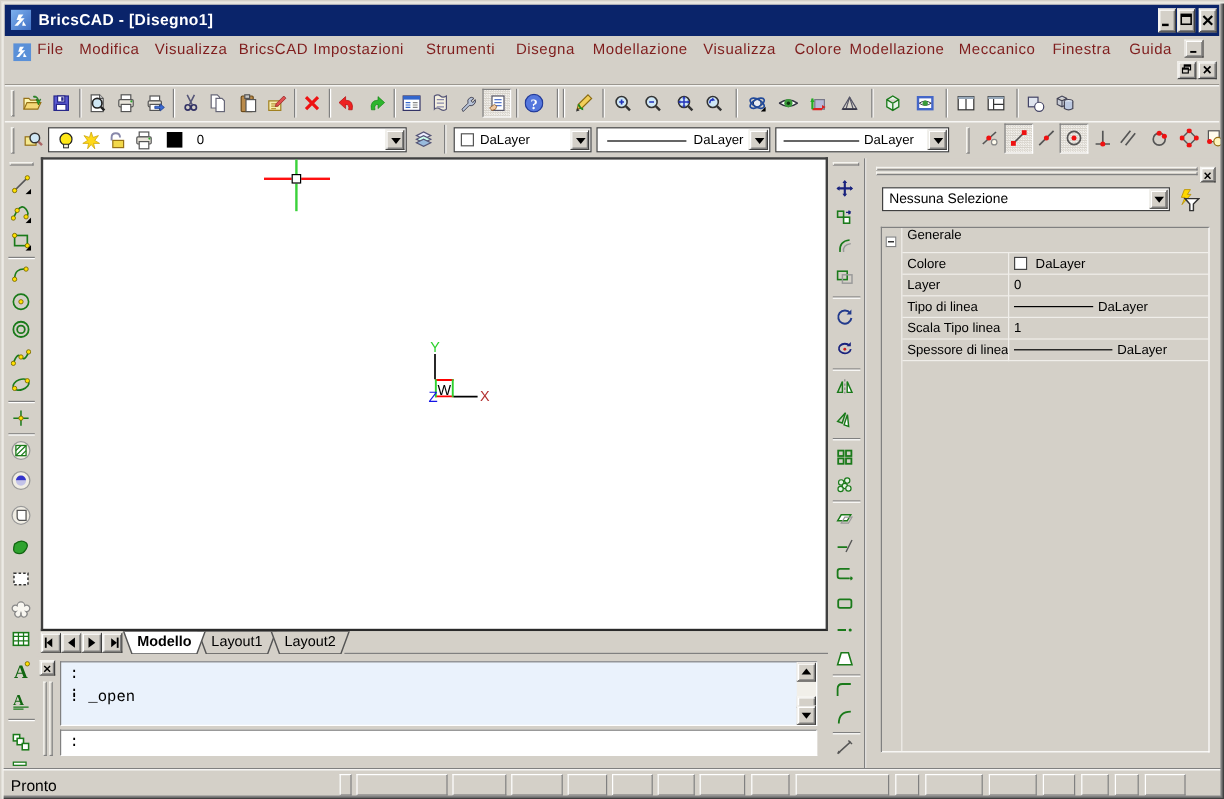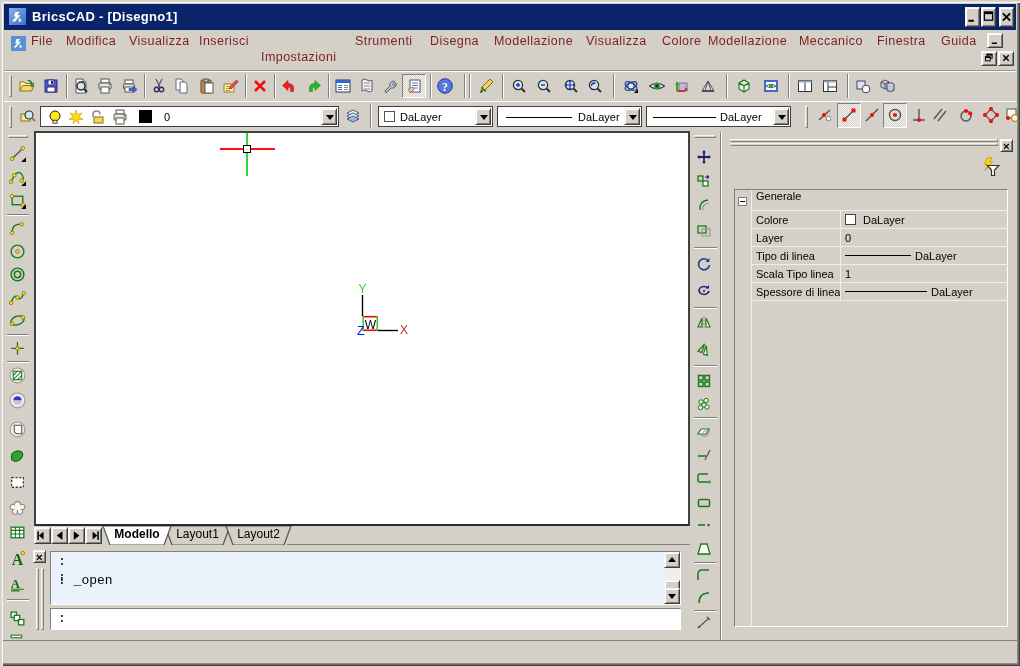--- a/index.html
+++ b/index.html
@@ -54,22 +54,22 @@
     </div>
     <div class="abs" style="left:0px;top:29px;width:1015px;height:22px">
       <div class="abs" style="left:10px;top:6px;width:15px;height:15px"><svg width="15" height="15" viewBox="0 0 15 15" style="">
           <rect width="15" height="15" fill="#5a90d8"></rect>
           <path d="M5.5 3 L9 3 L7 5.8 L10 5.8 L5 11.5 L2.5 11.5 L6.2 7.2 L4.2 7.2 Z" fill="#fff"></path>
           <path d="M9 8 L11.2 11.5 L8.3 11.5 Z" fill="#fff"></path>
         </svg></div>
       <div class="menu-item" style="left:30px;top:2px">File</div>
       <div class="menu-item" style="left:65px;top:2px">Modifica</div>
       <div class="menu-item" style="left:128px;top:2px">Visualizza</div>
-      <div class="menu-item" style="left:198px;top:2px">Inserisci</div>
-      <div class="menu-item" style="left:260px;top:18px">Impostazioni</div>
+      <div class="menu-item" style="left:198px;top:2px">BricsCAD</div>
+      <div class="menu-item" style="left:260px;top:2px">Impostazioni</div>
       <div class="menu-item" style="left:354px;top:2px">Strumenti</div>
       <div class="menu-item" style="left:429px;top:2px">Disegna</div>
       <div class="menu-item" style="left:493px;top:2px">Modellazione</div>
       <div class="menu-item" style="left:585px;top:2px">Visualizza</div>
       <div class="menu-item" style="left:661px;top:2px">Colore</div>
       <div class="menu-item" style="left:707px;top:2px">Modellazione</div>
       <div class="menu-item" style="left:798px;top:2px">Meccanico</div>
       <div class="menu-item" style="left:876px;top:2px">Finestra</div>
       <div class="menu-item" style="left:940px;top:2px">Guida</div>
       <div class="btn" style="left:986px;top:3px;width:16px;height:15px">
@@ -684,20 +684,26 @@
         <path d="M2 13 L13 3 M11 2 l3 3" stroke="#555" stroke-width="1.2" fill="none"></path>
         <path d="M2 13 l2.5-.5 -2-2z" fill="#555"></path>
       </svg></div>
     <div class="abs" style="left:721px;top:131px;width:294px;height:509px;background:#d4d0c8">
       <div class="hgrip" style="left:8px;top:7px;width:268px"></div>
       <div class="hgrip" style="left:8px;top:11px;width:268px"></div>
       <div class="btn" style="left:278px;top:7px;width:13px;height:13px">
         <svg width="9" height="9" viewBox="0 0 12 12" style="position:absolute;left:1px;top:1px">
           <path d="M2.5 4 L9 10.5 M9 4 L2.5 10.5" stroke="#000" stroke-width="1.6"></path>
         </svg>
+      </div>
+      <div class="combo" style="left:13px;top:24px;width:240px;height:20px">
+        <div class="ctext" style="left:5px;top:3px;font-size:11.5px">Nessuna Selezione</div>
+        <div class="arrowbtn" style="width:15px">
+          <div class="darr" style="top:5px;left:3px"></div>
+        </div>
       </div>
       <div class="abs" style="left:260px;top:25px;width:18px;height:20px"><svg width="18" height="20" viewBox="0 0 18 20" style="">
           <path d="M5 1 L10 1 L7.5 5 L10.5 5 L3 13.5 L5.5 7.5 L2.5 7.5 Z" fill="#ffd800" stroke="#b89000" stroke-width="0.7"></path>
           <path d="M5.5 8.5 L17 8.5 L12.5 13 L12.5 18.5 L9.5 18.5 L9.5 13 Z" fill="#fff" stroke="#333" stroke-width="1.2"></path>
         </svg></div>
       <div class="abs" style="left:12px;top:57px;width:274px;height:438px;background:#d4d0c8;border:1px solid;border-color:#808080 #fff #fff #808080">
         <div class="abs" style="left:16px;top:0;width:1px;height:436px;background:#f0eeea"></div>
         <div class="abs" style="left:3px;top:7px;width:9px;height:9px;background:#fff;border:1px solid #808080">
           <div style="position:absolute;left:1px;top:3px;width:5px;height:1px;background:#000"></div>
         </div>
@@ -718,14 +724,34 @@
         <div class="abs" style="left:21px;top:78px;font-size:11px">Scala Tipo linea</div>
         <div class="abs" style="left:110px;top:78px;font-size:11px">1</div>
         <div class="abs" style="left:17px;top:110px;width:256px;height:1px;background:#f0eeea"></div>
         <div class="abs" style="left:21px;top:96px;font-size:11px">Spessore di linea</div>
         <div class="cell-line" style="left:110px;top:101px;width:82px"></div>
         <div class="abs" style="left:196px;top:96px;font-size:11px">DaLayer</div>
         <div class="abs" style="left:105px;top:20px;width:1px;height:91px;background:#f0eeea"></div>
       </div>
     </div>
     <div class="abs" style="left:0;top:639px;width:1020px;height:1px;background:#808080"></div>
+    <div class="abs" style="left:0;top:640px;width:1020px;height:26px;background:#d4d0c8;border-top:1px solid #fff">
+      <div class="abs" style="left:8px;top:5px;font-size:13px">Pronto</div>
+      <div class="abs" style="left:282px;top:3px;width:10px;height:18px;border:1px solid;border-color:#fff #808080 #808080 #fff"></div>
+      <div class="abs" style="left:296px;top:3px;width:76px;height:18px;border:1px solid;border-color:#fff #808080 #808080 #fff"></div>
+      <div class="abs" style="left:376px;top:3px;width:45px;height:18px;border:1px solid;border-color:#fff #808080 #808080 #fff"></div>
+      <div class="abs" style="left:425px;top:3px;width:43px;height:18px;border:1px solid;border-color:#fff #808080 #808080 #fff"></div>
+      <div class="abs" style="left:472px;top:3px;width:33px;height:18px;border:1px solid;border-color:#fff #808080 #808080 #fff"></div>
+      <div class="abs" style="left:509px;top:3px;width:34px;height:18px;border:1px solid;border-color:#fff #808080 #808080 #fff"></div>
+      <div class="abs" style="left:547px;top:3px;width:31px;height:18px;border:1px solid;border-color:#fff #808080 #808080 #fff"></div>
+      <div class="abs" style="left:582px;top:3px;width:38px;height:18px;border:1px solid;border-color:#fff #808080 #808080 #fff"></div>
+      <div class="abs" style="left:625px;top:3px;width:32px;height:18px;border:1px solid;border-color:#fff #808080 #808080 #fff"></div>
+      <div class="abs" style="left:662px;top:3px;width:78px;height:18px;border:1px solid;border-color:#fff #808080 #808080 #fff"></div>
+      <div class="abs" style="left:745px;top:3px;width:20px;height:18px;border:1px solid;border-color:#fff #808080 #808080 #fff"></div>
+      <div class="abs" style="left:770px;top:3px;width:48px;height:18px;border:1px solid;border-color:#fff #808080 #808080 #fff"></div>
+      <div class="abs" style="left:823px;top:3px;width:40px;height:18px;border:1px solid;border-color:#fff #808080 #808080 #fff"></div>
+      <div class="abs" style="left:868px;top:3px;width:27px;height:18px;border:1px solid;border-color:#fff #808080 #808080 #fff"></div>
+      <div class="abs" style="left:900px;top:3px;width:23px;height:18px;border:1px solid;border-color:#fff #808080 #808080 #fff"></div>
+      <div class="abs" style="left:928px;top:3px;width:20px;height:18px;border:1px solid;border-color:#fff #808080 #808080 #fff"></div>
+      <div class="abs" style="left:953px;top:3px;width:34px;height:18px;border:1px solid;border-color:#fff #808080 #808080 #fff"></div>
+    </div>
     <div class="abs" style="left:0;top:663px;width:1020px;height:3px;background:#1a1a1a"></div>
     <div class="edge-tl"></div>
   </div>
 </body></html>

